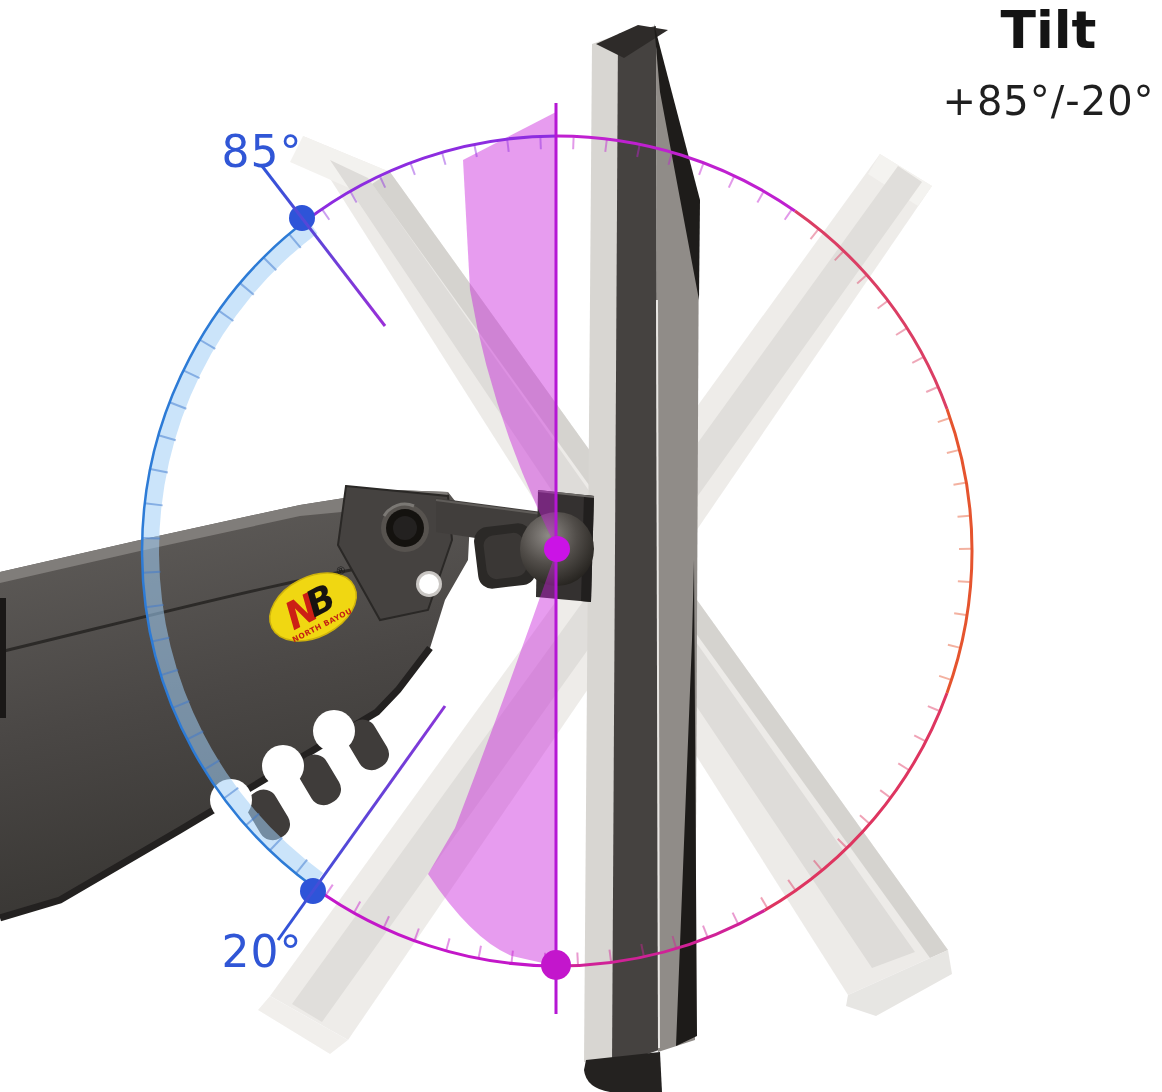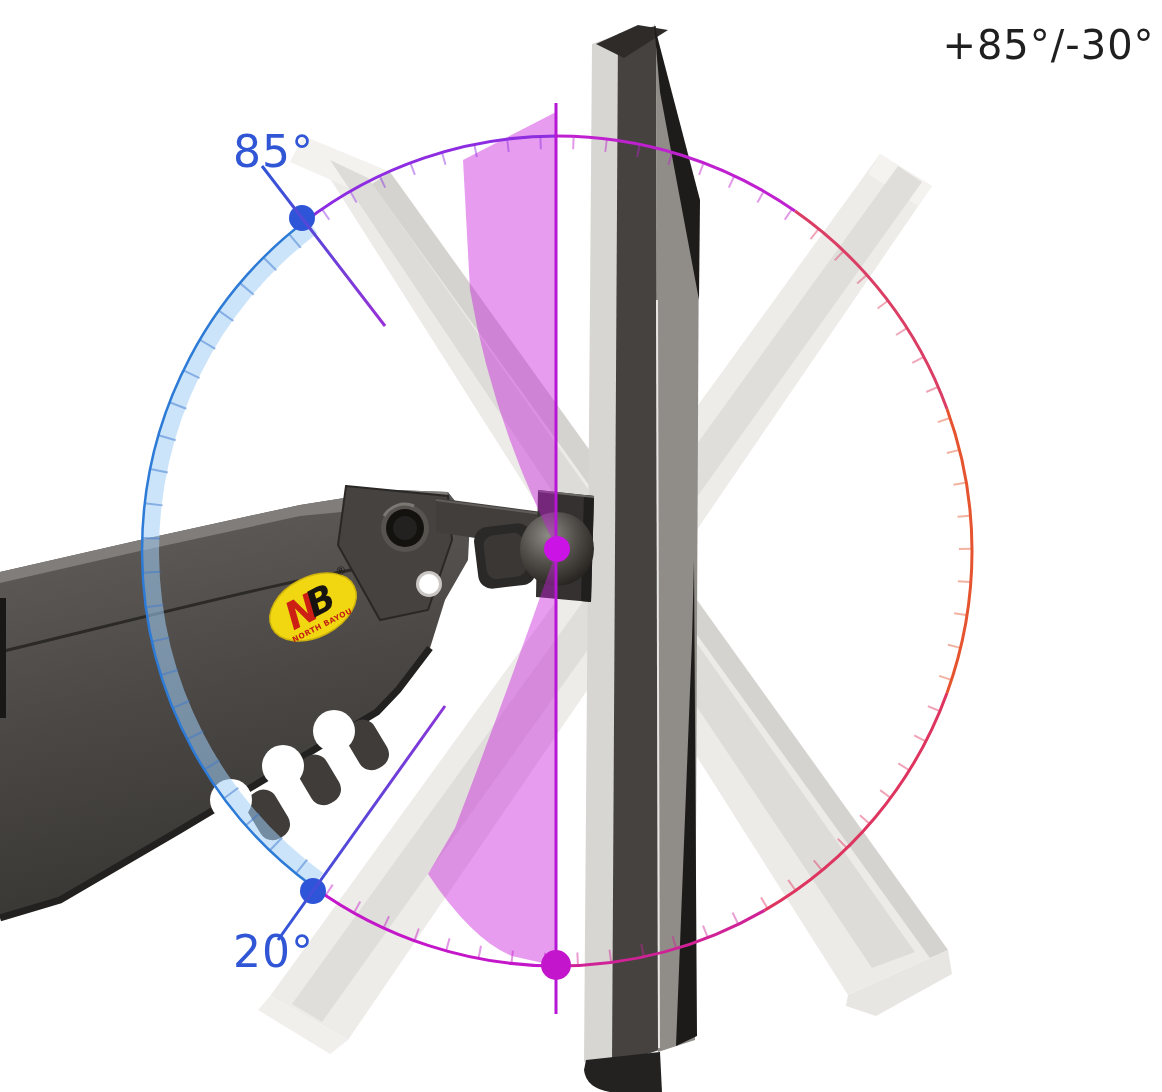--- a/index.html
+++ b/index.html
@@ -1,19 +1,19 @@
 <!DOCTYPE html>
 <html><head>
 <meta charset="utf-8">
 <style>
   html,body{margin:0;padding:0;background:#ffffff;}
   #stage{position:relative;width:1162px;height:1092px;background:#ffffff;overflow:hidden;
          font-family:"DejaVu Sans","Liberation Sans",sans-serif;}
   #scene{position:absolute;left:0;top:0;}
-  .angle-label{position:absolute;width:104px;text-align:right;font-size:44px;
+  .angle-label{position:absolute;width:104px;text-align:center;font-size:44px;
                color:#3056d6;font-weight:400;letter-spacing:1px;}
   #label-85{left:210px;top:126px;}
   #label-30{left:210px;top:926px;}
   #title-block{position:absolute;left:935px;top:2px;width:227px;text-align:center;color:#141414;}
   #title-heading{font-size:52px;font-weight:bold;line-height:56px;}
   #title-range{font-size:40px;font-weight:normal;color:#1f1f1f;margin-top:20px;letter-spacing:1px;}
 </style>
 </head>
 <body>
 
@@ -216,16 +216,17 @@
   <g>
     <line x1="262" y1="166" x2="385" y2="326" stroke="url(#grad85)" stroke-width="3"></line>
     <line x1="278" y1="940" x2="445" y2="706" stroke="url(#grad30)" stroke-width="3"></line>
   </g>
 </svg>
 
 <div class="angle-label" id="label-85">85°</div>
 <div class="angle-label" id="label-30">20°</div>
 
 <div id="title-block">
-  <div id="title-range">+85°/-30°</div>
+  <div id="title-heading">Tilt</div>
+  <div id="title-range">+85°/-20°</div>
 </div>
 
 </div>
 
 </body></html>

